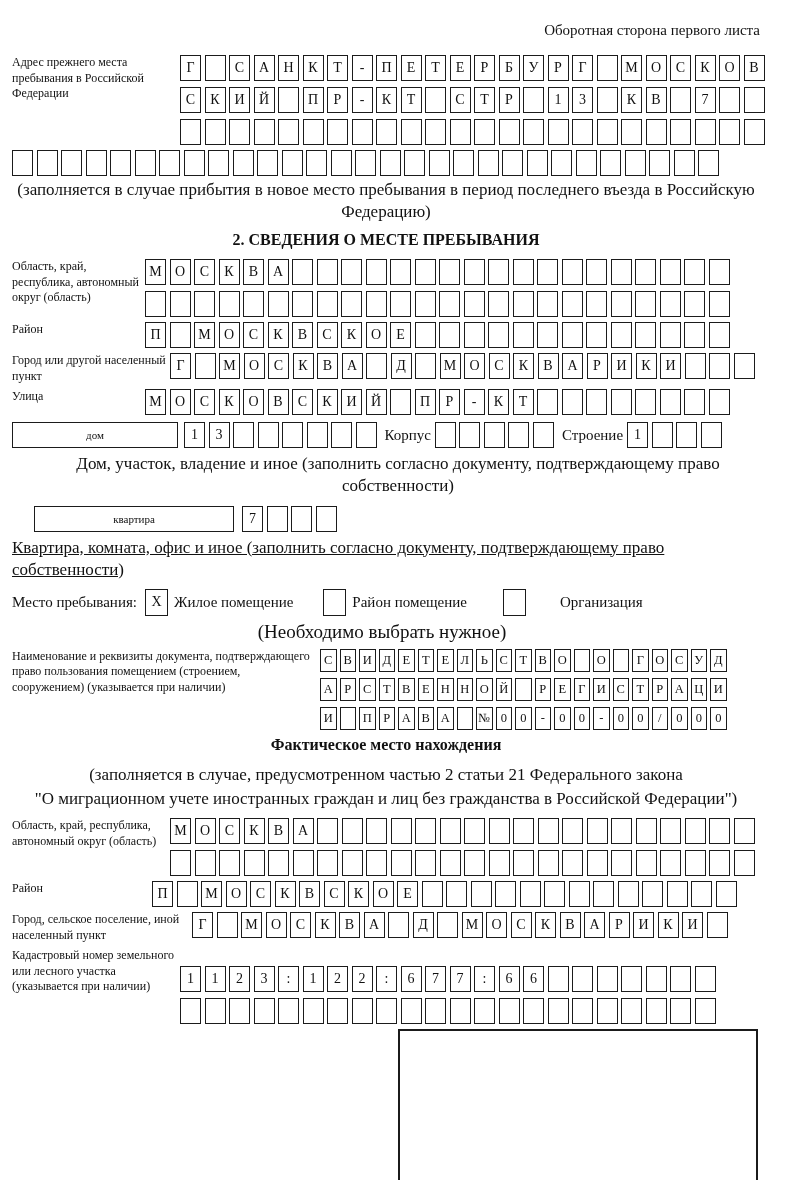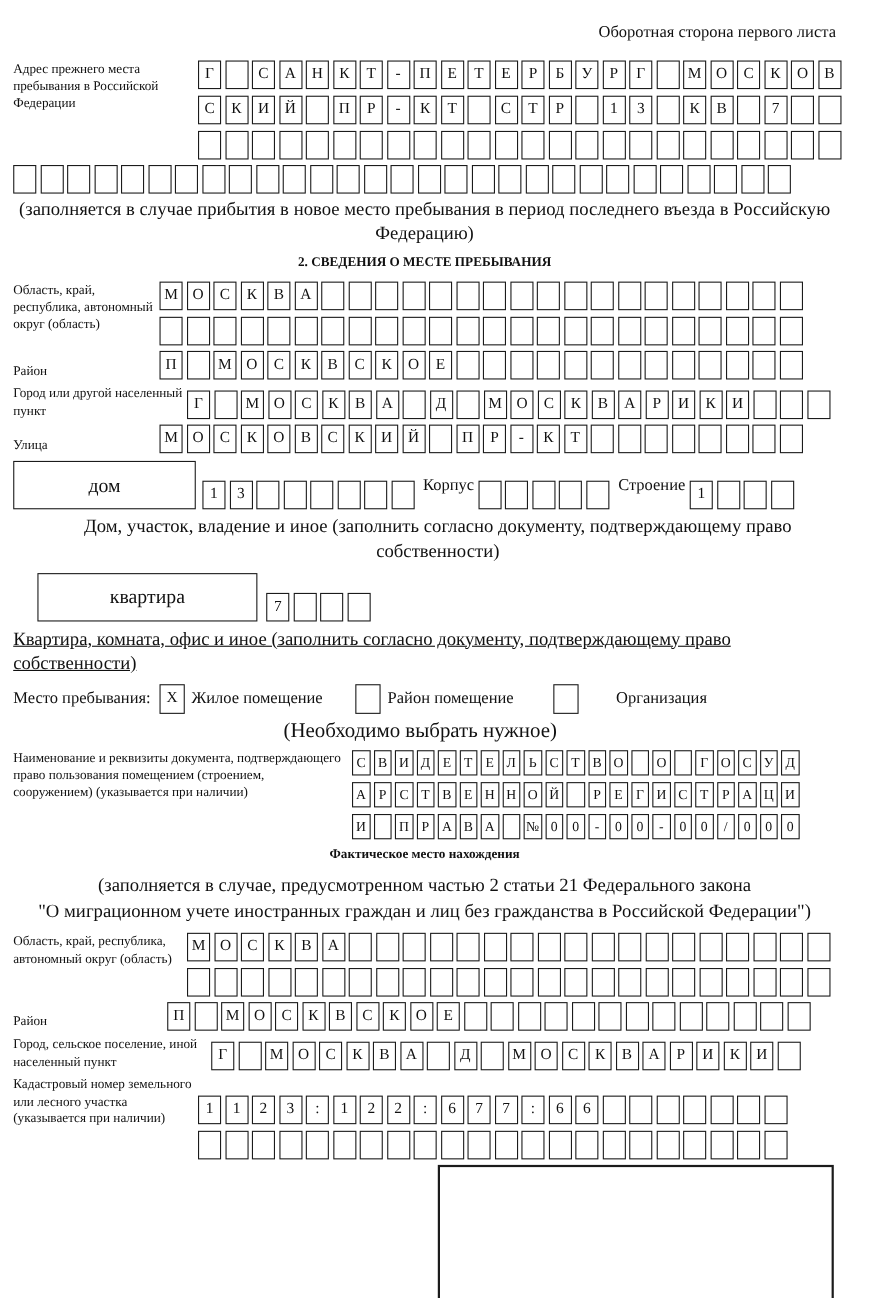--- a/index.html
+++ b/index.html
@@ -4,36 +4,36 @@
 <style>
   html,body{margin:0;padding:0;background:#fff;}
   .page{
     width:800px;height:1180px;box-sizing:border-box;
     padding:8px 40px 23px 12px;
     font-family:"Liberation Serif","DejaVu Serif",serif;
     color:#111;overflow:hidden;
   }
   .hdr-note{text-align:right;font-size:15px;margin:14px 0 16px 0;}
   .row{display:flex;align-items:flex-start;margin-bottom:5px;}
-  .row.center{align-items:flex-end;}
+  .row.center{align-items:flex-start;}
   .label{font-size:12px;line-height:1.3;flex:none;}
   .cells{display:flex;gap:3.5px;flex:none;}
   .cells-stack{display:flex;flex-direction:column;gap:6px;}
   .cell{
     width:21px;height:26px;box-sizing:border-box;border:1.7px solid #1b1b1b;
     display:flex;align-items:center;justify-content:center;
     font-size:14px;flex:none;background:#fff;
   }
   .cells.sm{gap:3px;}
   .cells.sm .cell{width:16.5px;height:23px;font-size:12.5px;border-width:1.5px;}
   .caption{font-size:17px;text-align:center;margin:2px 0 8px 0;line-height:1.3;}
-  .h-title{font-size:12px;font-weight:bold;text-align:center;margin:8px 0 10px 0;}
+  .h-title{font-size:16px;font-weight:bold;text-align:center;margin:8px 0 10px 0;}
   .namedbox{
-    box-sizing:border-box;border:1.8px solid #1b1b1b;height:44px;
-    display:flex;align-items:center;justify-content:center;font-size:18px;flex:none;
+    box-sizing:border-box;border:1.8px solid #1b1b1b;height:26px;
+    display:flex;align-items:center;justify-content:center;font-size:11px;flex:none;
   }
   .inline-lbl{font-size:15px;flex:none;align-self:center;}
   .checkbox{
     width:23px;height:27px;box-sizing:border-box;border:1.8px solid #1b1b1b;
     display:flex;align-items:center;justify-content:center;font-size:14px;flex:none;
   }
   .stay-note{font-size:19px;text-align:center;width:340px;margin:1px 0 6px 200px;}
   .stamp-box{
     width:360px;height:173px;border:2px solid #1b1b1b;box-sizing:border-box;
     margin-left:386px;background:#fff;

